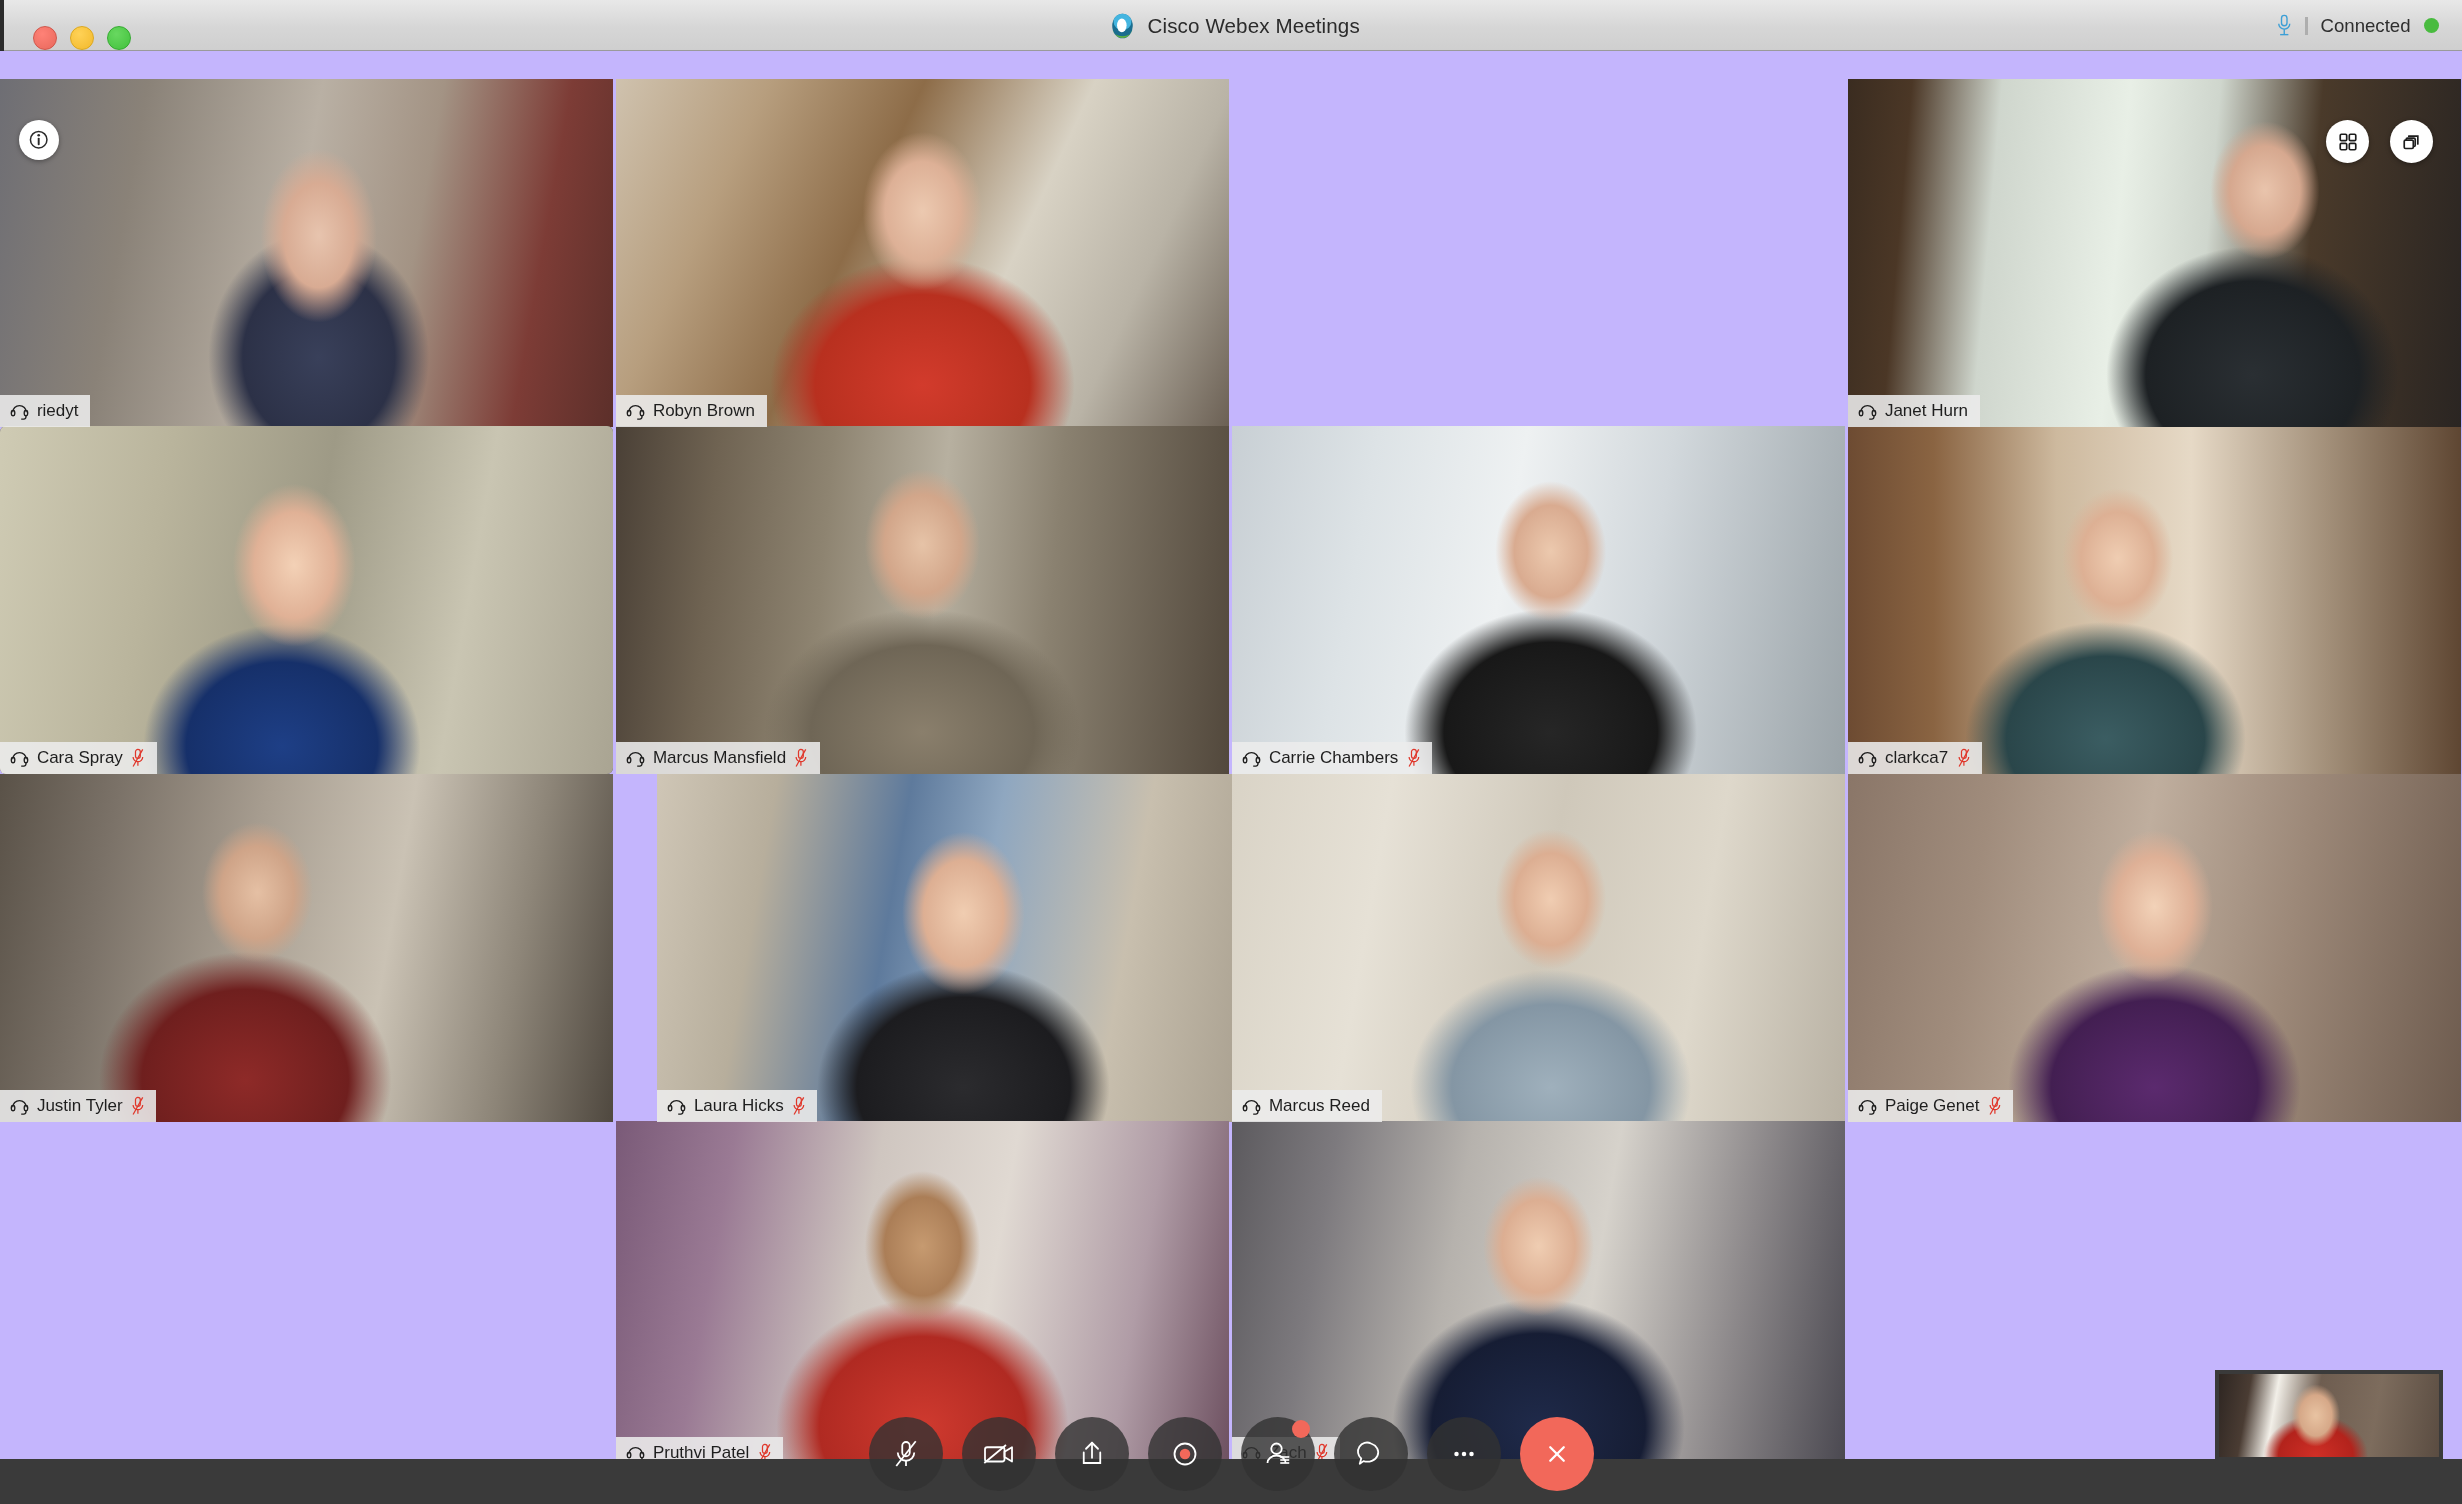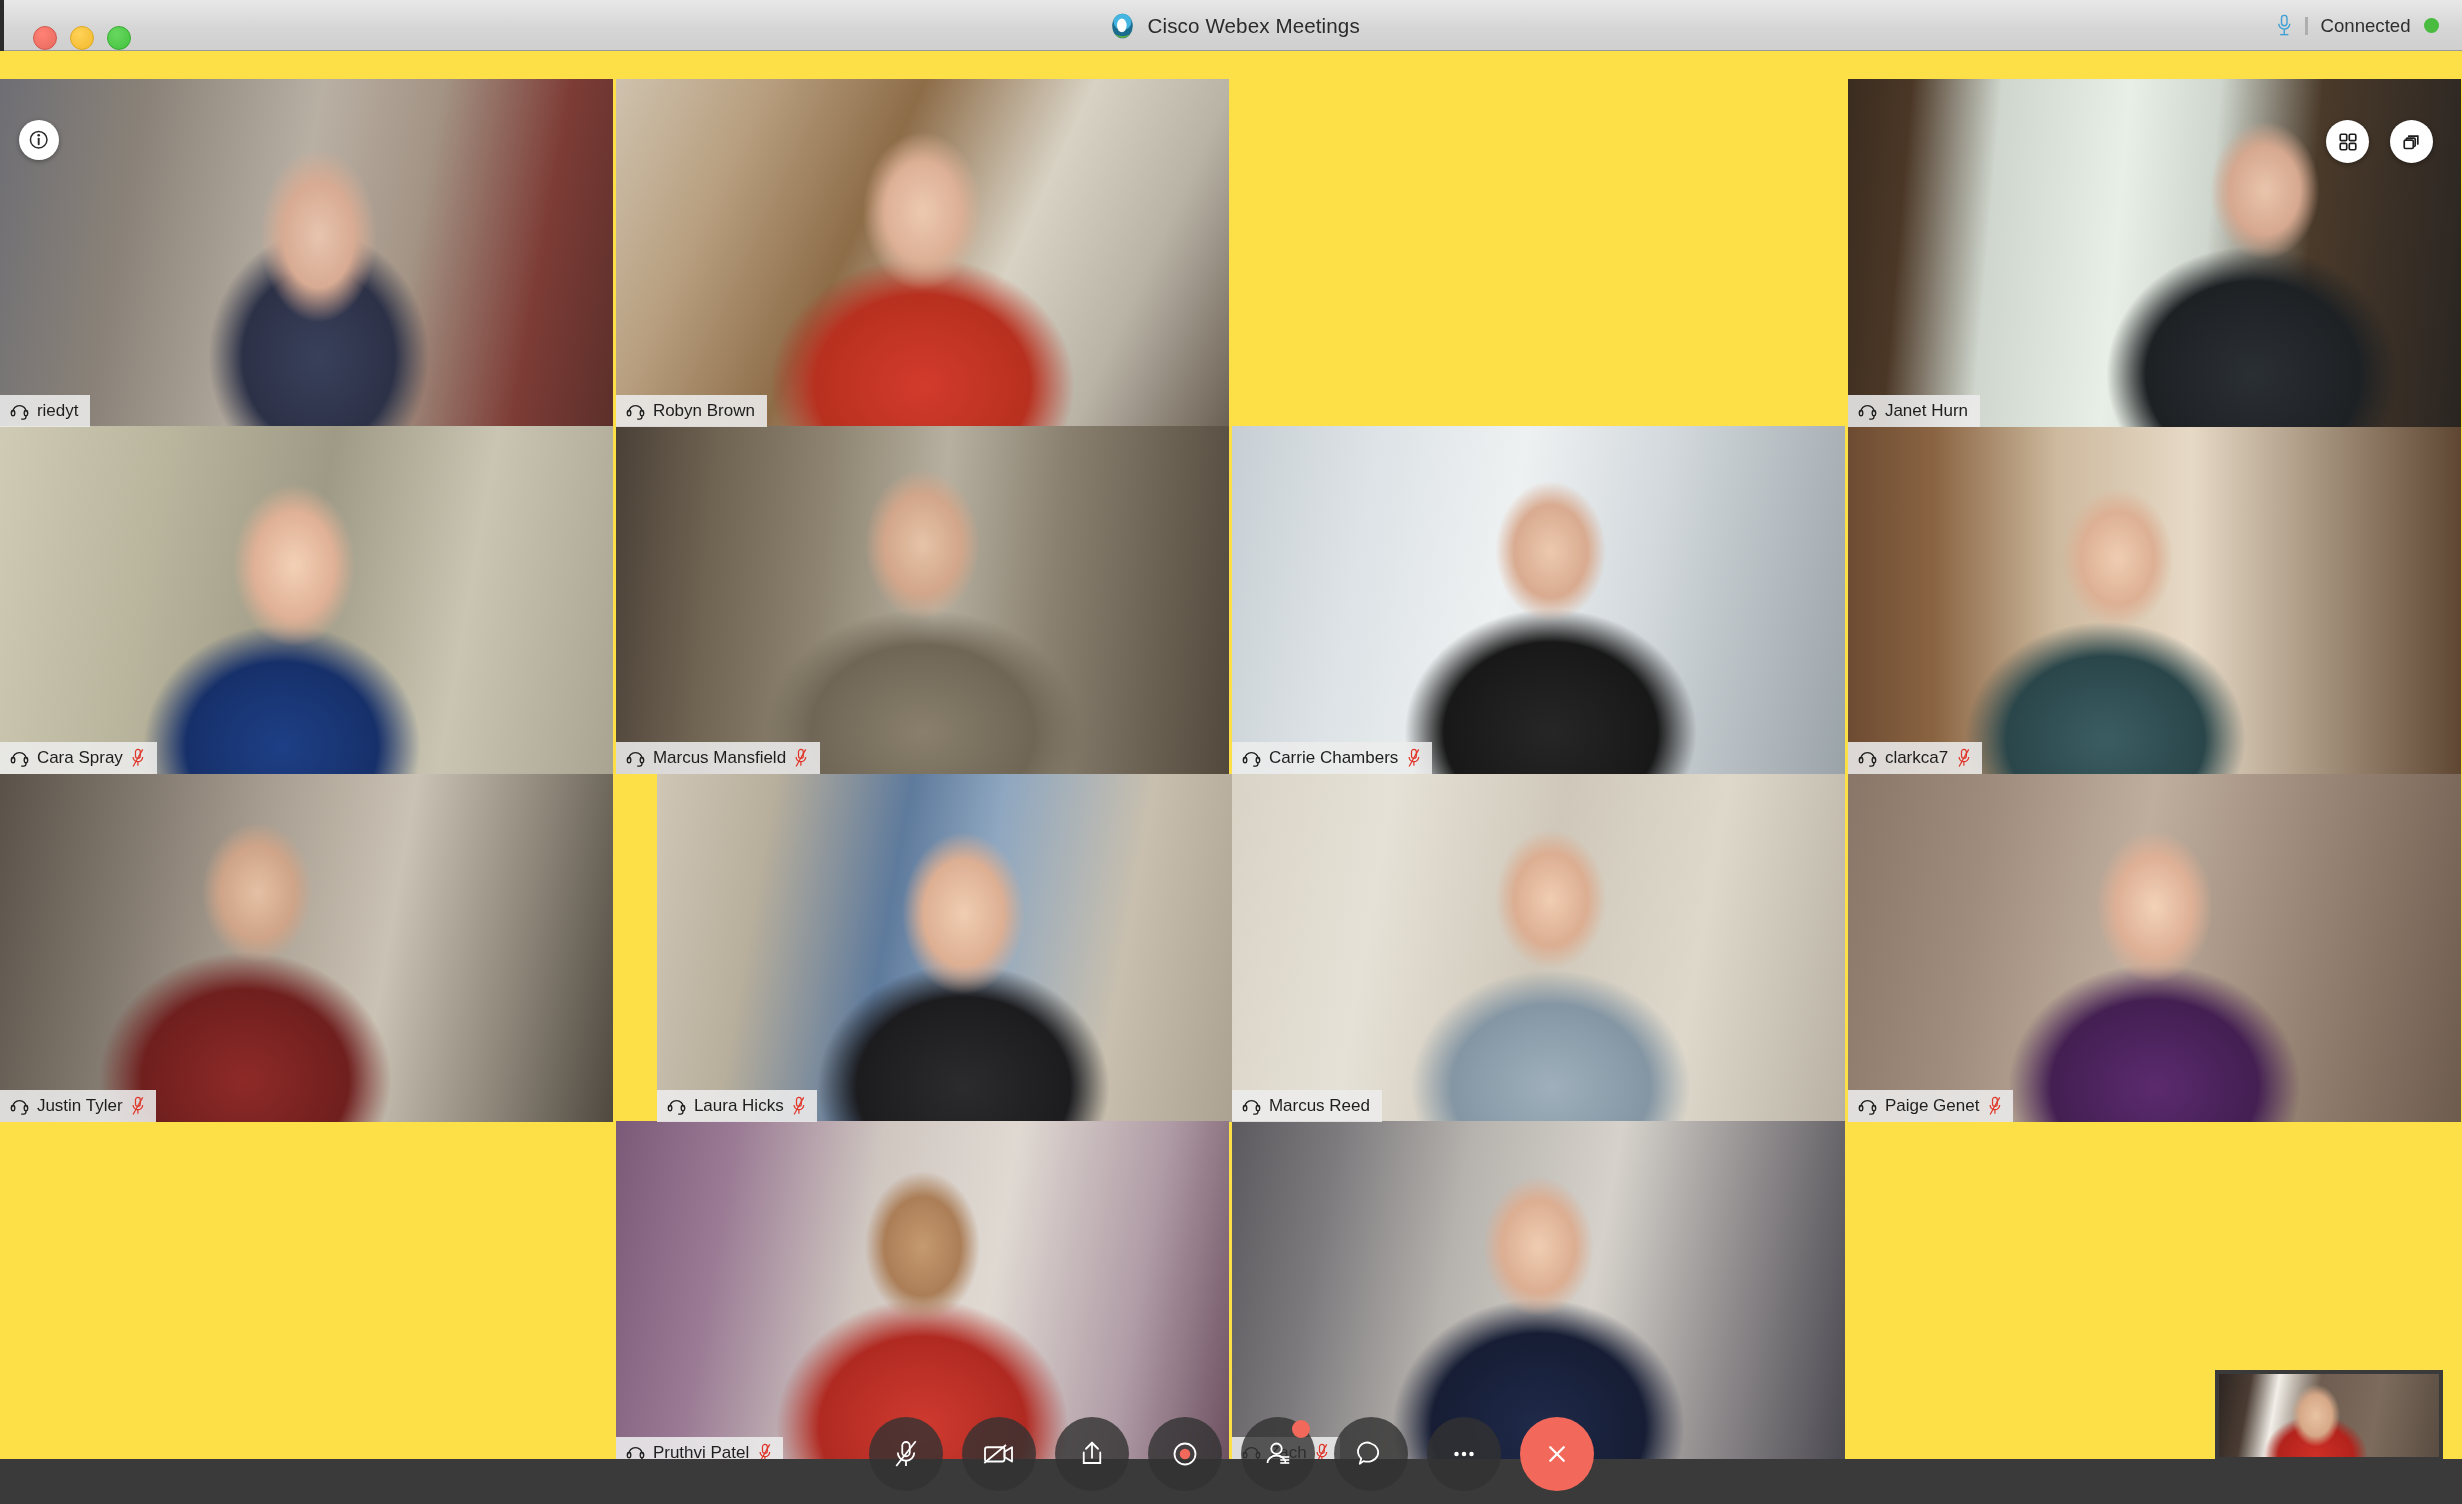--- a/index.html
+++ b/index.html
@@ -38,21 +38,21 @@
   }
   .mic-small { width: 16.5px; height: 23.4px; }
   .divider-v { width: 2.1px; height: 18px; background: #aeaeae; }
   .conn-text { font-size: 18.6px; color: #2e2e2e; }
   .conn-dot { width: 15px; height: 15px; border-radius: 50%; background: #49bb3f; }
 
   
   .stage {
     position: absolute; left: 0; top: 51px;
     width: 2462px; height: 1453px;
-    background: #fde047;
+    background: #c4b5fd;
   }
 
   .grid {
     position: absolute; left: 0; top: 0;
     width: 2462px; height: 1453px;
   }
 
   .tile {
     position: absolute;
     overflow: hidden;
@@ -251,21 +251,21 @@
         <div class="namebar">
           <svg class="headset-ic" viewBox="0 0 28 26">
             <path d="M4 15 a10 10 0 0 1 20 0" fill="none" stroke="#1e1e1e" stroke-width="2"></path>
             <rect x="2" y="12" width="5" height="8" rx="2.4" fill="none" stroke="#1e1e1e" stroke-width="2"></rect>
             <rect x="21" y="12" width="5" height="8" rx="2.4" fill="none" stroke="#1e1e1e" stroke-width="2"></rect>
             <path d="M23.5 20 v2 a3 3 0 0 1 -3 3 h-4" fill="none" stroke="#1e1e1e" stroke-width="2"></path>
           </svg>
           <span class="nm">Janet Hurn</span>
         </div>
       </div>
-      <div class="tile" style="left: 0px; top: 375px; width: 613px; height: 348px;">
+      <div class="tile" style="left: 0px; top: 375px; width: 613px; height: 348px; border-radius: 6px;">
         <div class="vid v5"></div>
         <div class="namebar">
           <svg class="headset-ic" viewBox="0 0 28 26">
             <path d="M4 15 a10 10 0 0 1 20 0" fill="none" stroke="#1e1e1e" stroke-width="2"></path>
             <rect x="2" y="12" width="5" height="8" rx="2.4" fill="none" stroke="#1e1e1e" stroke-width="2"></rect>
             <rect x="21" y="12" width="5" height="8" rx="2.4" fill="none" stroke="#1e1e1e" stroke-width="2"></rect>
             <path d="M23.5 20 v2 a3 3 0 0 1 -3 3 h-4" fill="none" stroke="#1e1e1e" stroke-width="2"></path>
           </svg>
           <span class="nm">Cara Spray</span>
           <svg class="muted-ic" viewBox="0 0 20 30">

